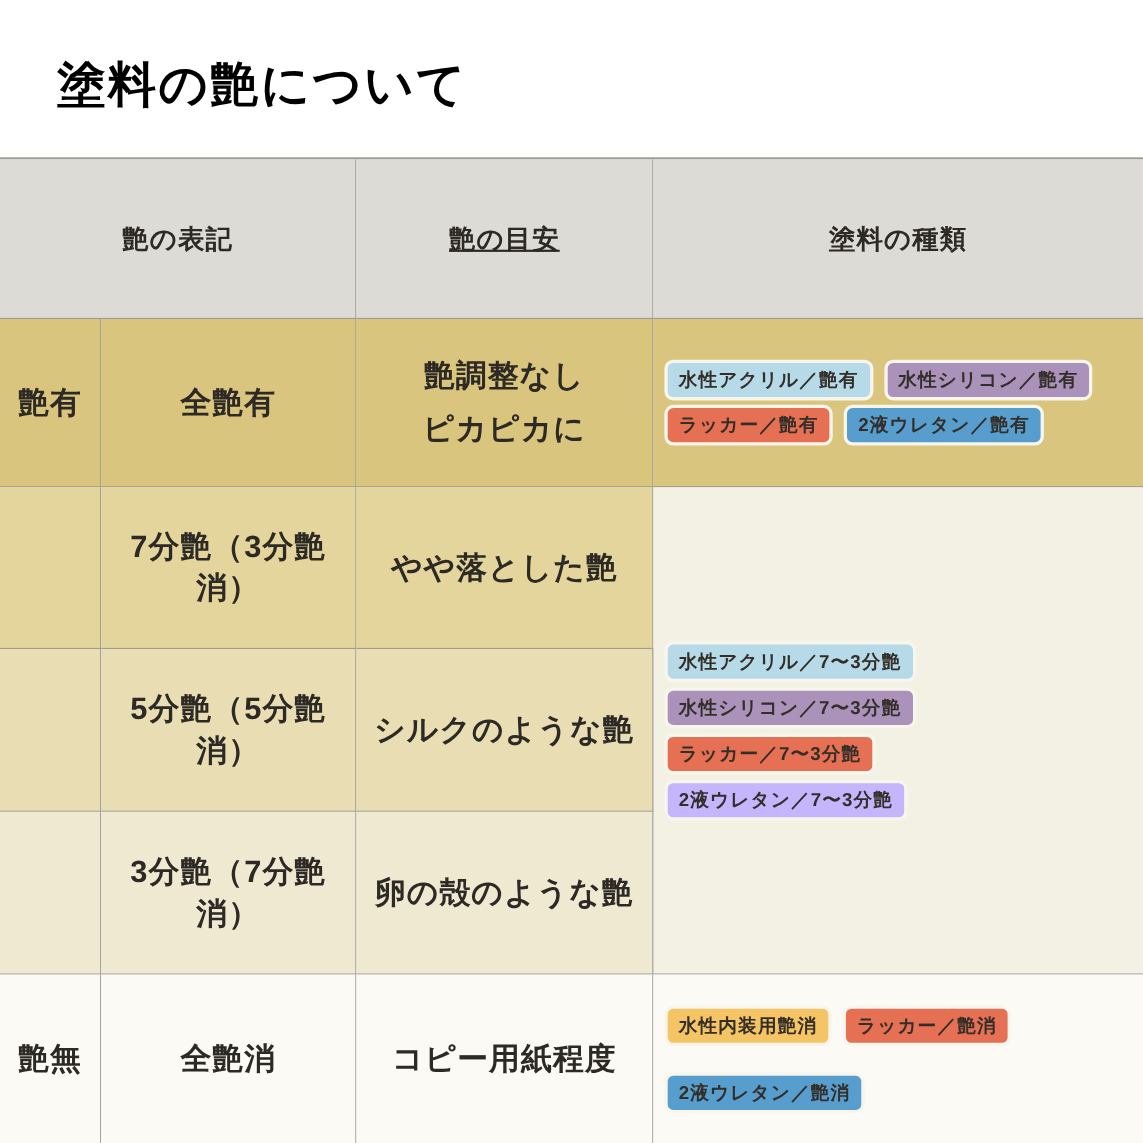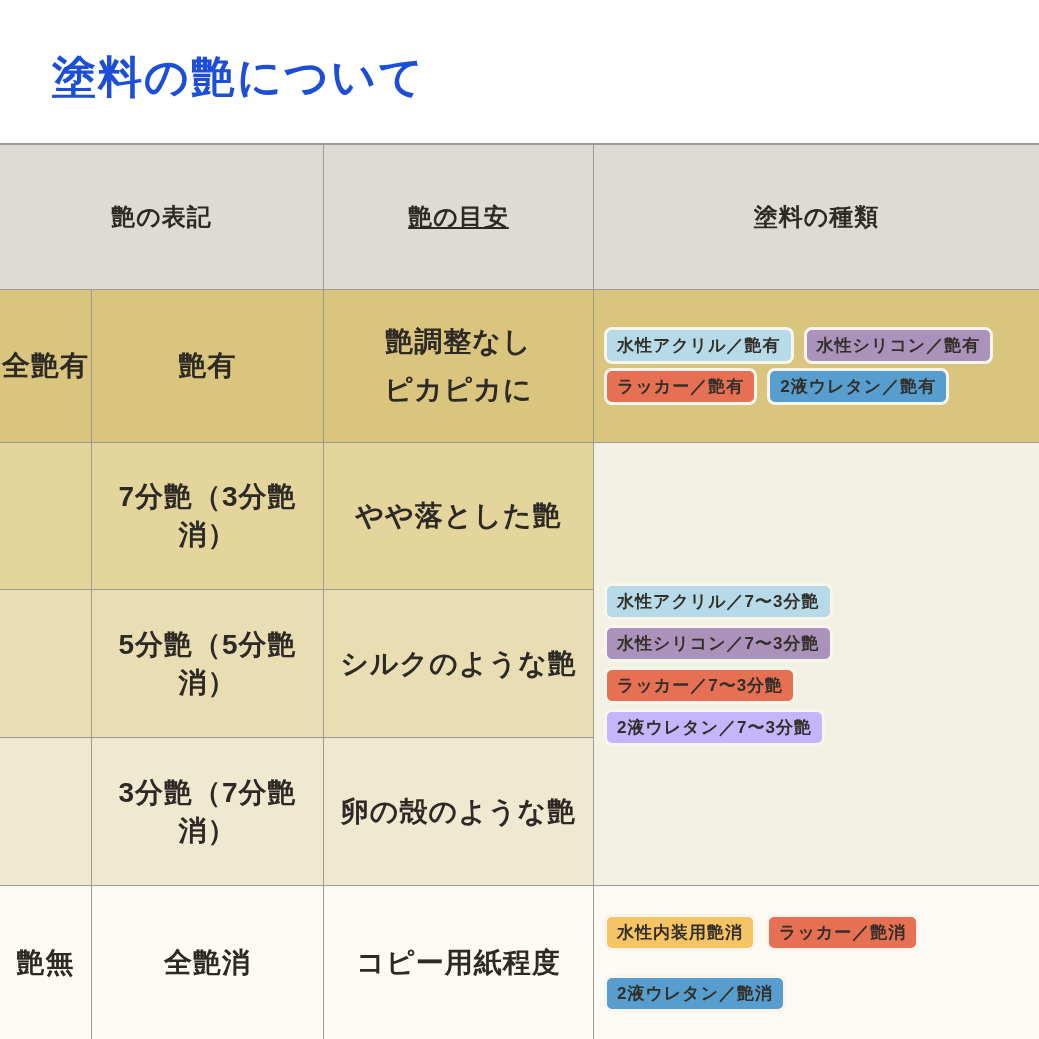--- a/index.html
+++ b/index.html
@@ -2,21 +2,21 @@
 <html style="--line: #9e9b94;"><head>
 <meta charset="utf-8">
 <style>
   :root { --line:#9e9b94; }
   * { margin:0; padding:0; box-sizing:border-box; }
   html,body { width:1039px; height:1039px; background:#ffffff; overflow:hidden;
     font-family:"Liberation Sans","DejaVu Sans",sans-serif; color:#2d2925; }
   .stage { position:relative; width:1039px; height:1039px; }
 
   .page-title { position:absolute; left:52px; top:48px; font-size:44px;
-    font-weight:bold; letter-spacing:2px; color:#1d4ed8; }
+    font-weight:bold; letter-spacing:2px; color:#000000; }
 
   .gloss-table { position:absolute; left:0; top:143px; width:1039px; height:1018px;
     display:grid; border-top:2px solid var(--line);
     grid-template-columns:92px 232px 270px 445px;
     grid-template-rows:145px 153px 147px 148px 148px 153px; }
 
   .cell { display:flex; align-items:center; justify-content:center;
     border-right:1px solid var(--line); border-bottom:1px solid var(--line);
     font-weight:bold; text-align:center; }
   .cell.no-r { border-right:none; }
@@ -42,22 +42,22 @@
 <div class="stage">
 
   <h1 class="page-title">塗料の艶について</h1>
 
   <div class="gloss-table">
 
     <div class="cell header-text span2" style="background-color: rgb(220, 219, 213);">艶の表記</div>
     <div class="cell header-text" style="background-color: rgb(220, 219, 213); text-decoration: underline;">艶の目安</div>
     <div class="cell header-text no-r" style="background-color: rgb(220, 219, 213);">塗料の種類</div>
 
+    <div class="cell body-text" style="background-color: rgb(217, 197, 125);">艶有</div>
     <div class="cell body-text" style="background-color: rgb(217, 197, 125);">全艶有</div>
-    <div class="cell body-text" style="background-color: rgb(217, 197, 125);">艶有</div>
     <div class="cell body-text guide-multi" style="background-color: rgb(217, 197, 125);">
       <div>
         <div>艶調整なし</div>
         <div>ピカピカに</div>
       </div>
     </div>
     <div class="cell badges-cell no-r" style="background-color: rgb(217, 197, 125);">
       <div class="badge-line">
         <span class="badge" style="background-color: rgb(182, 218, 231);">水性アクリル／艶有</span>
         <span class="badge" style="background-color: rgb(170, 146, 186);">水性シリコン／艶有</span>

